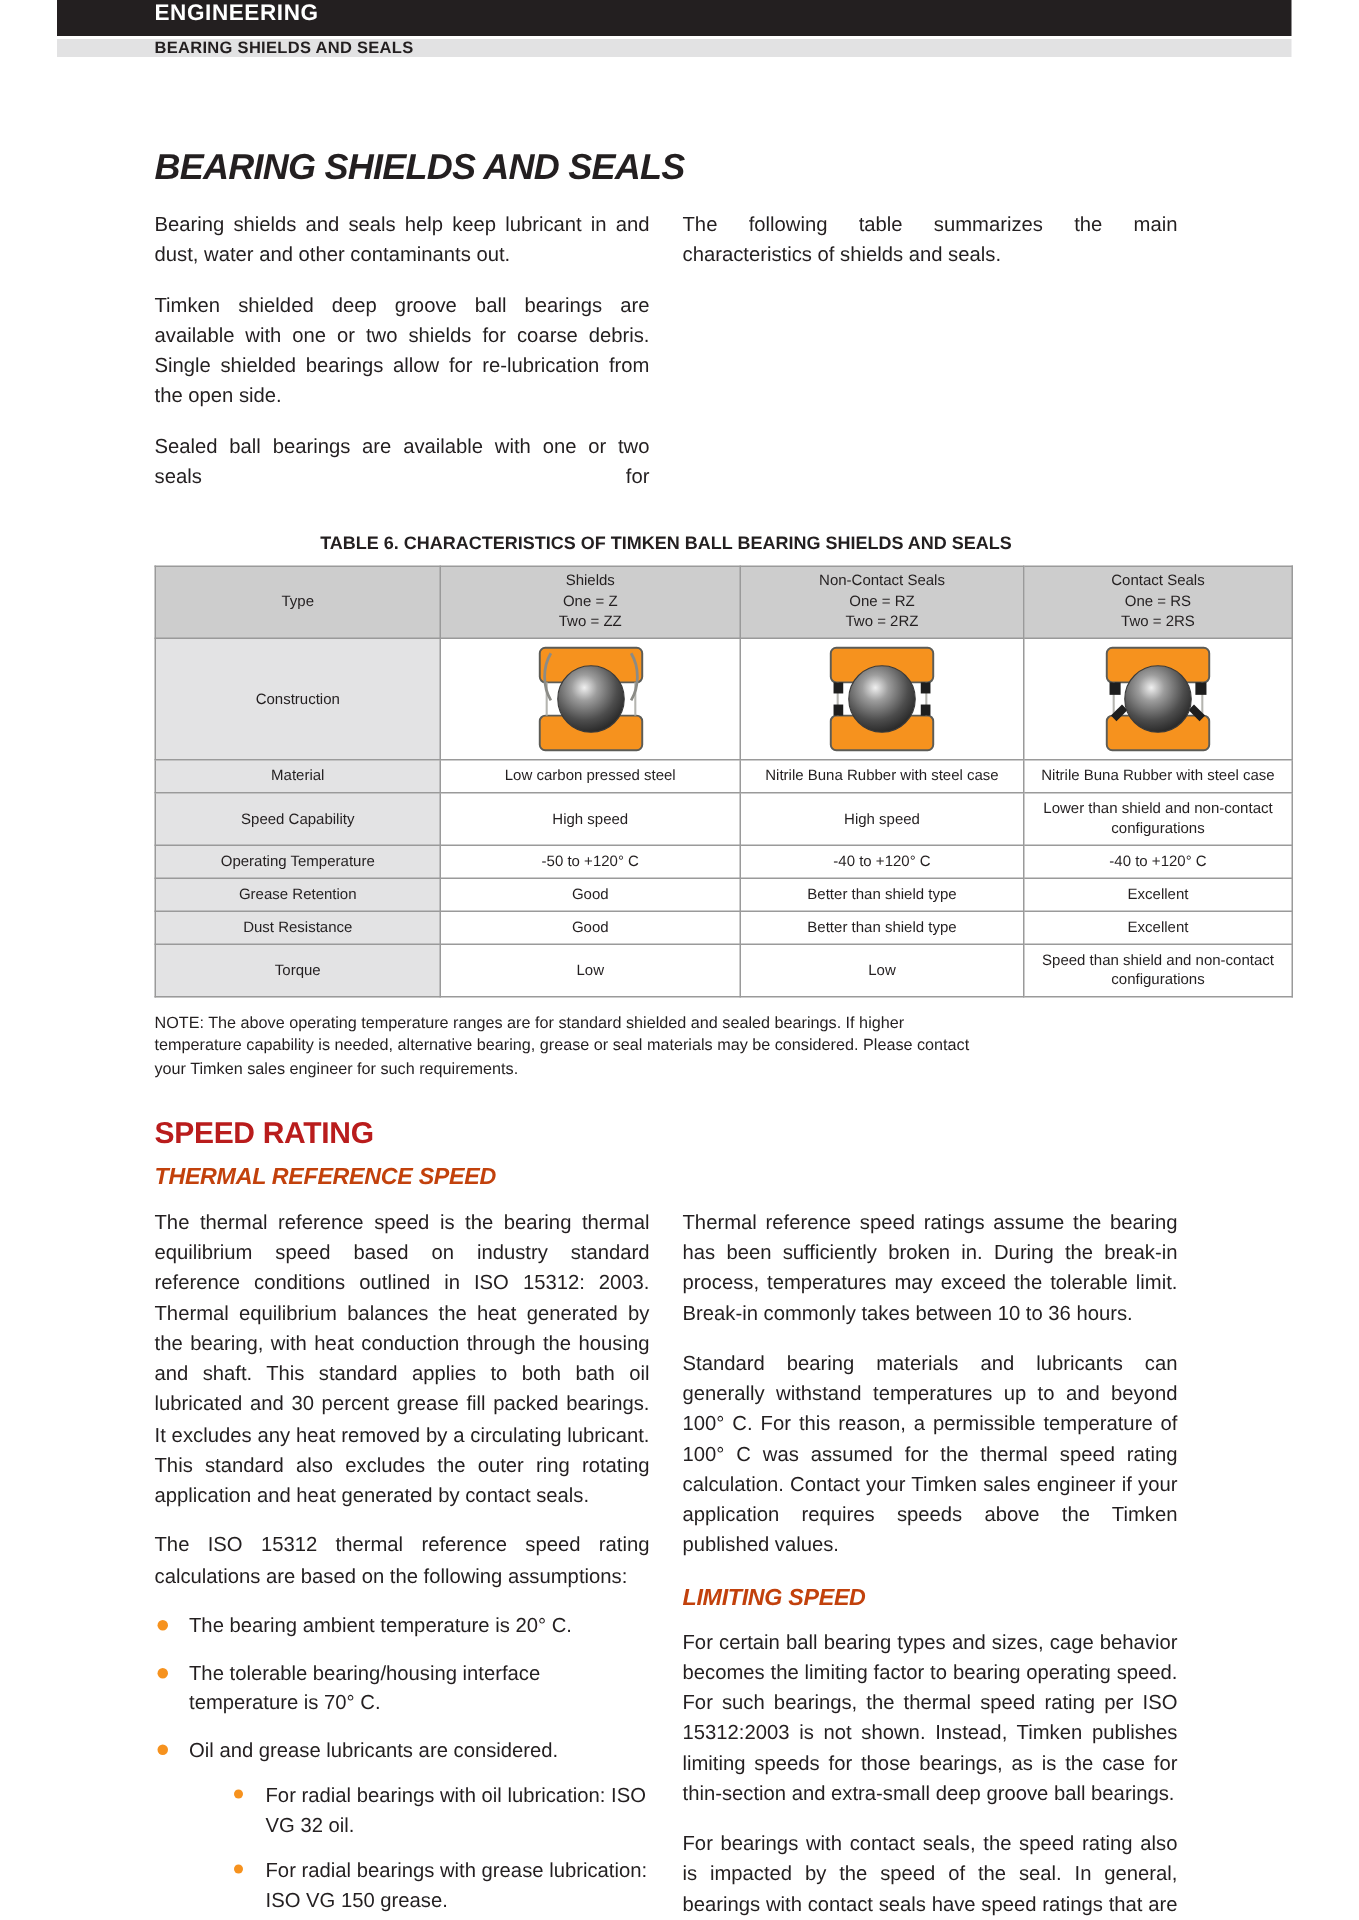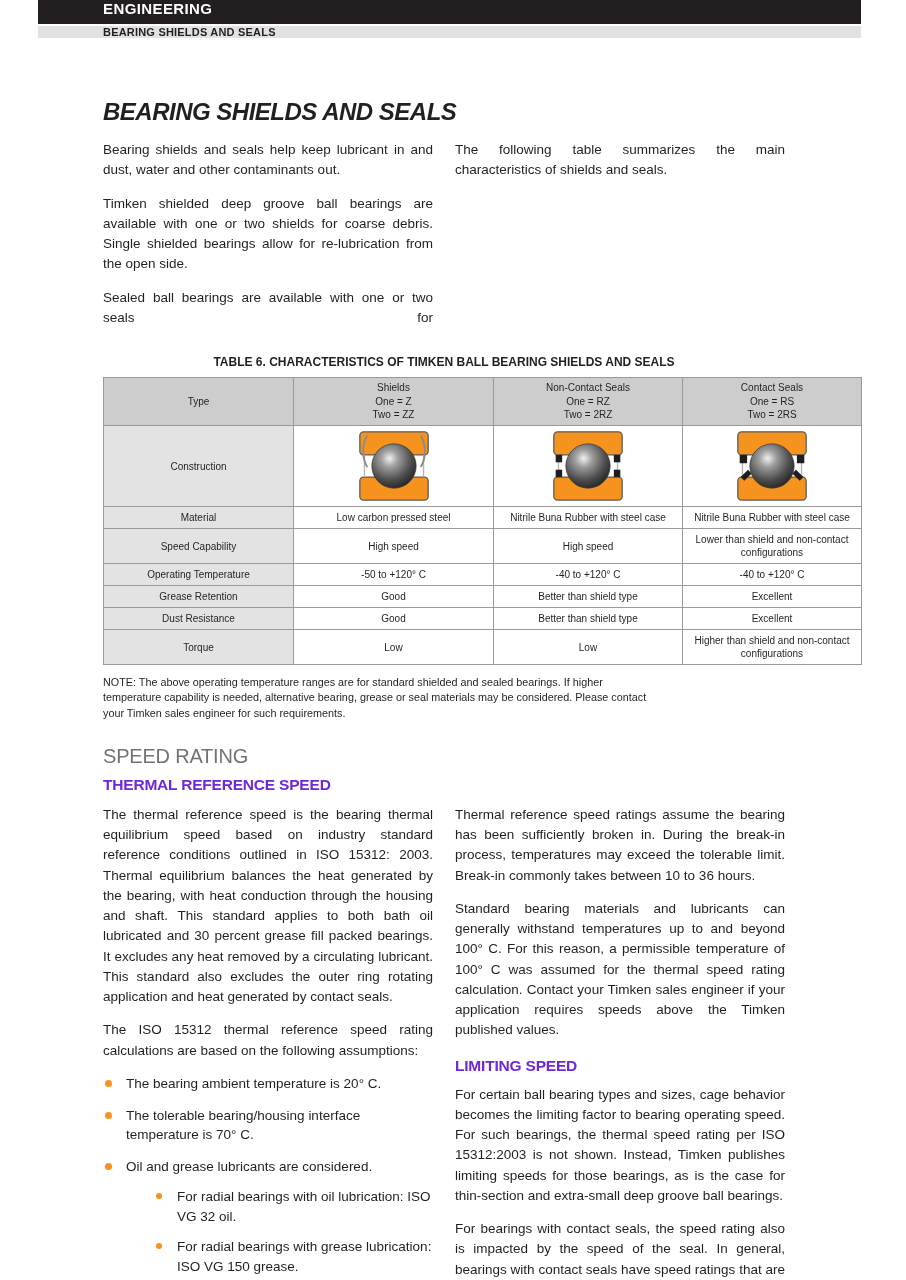--- a/index.html
+++ b/index.html
@@ -42,22 +42,22 @@
   }
   table.chars thead th { background:#cdcdcd; height:48px; padding:3px 6px; }
   table.chars th.rowlabel { background:#e3e3e4;text-align:center; }
   .hdr-line { display:block; line-height:1.35; }
   td.construction { height:76px; padding:2px; }
   td.construction svg { display:block; margin:0 auto; }
 
   .note { margin:10px 0 0; width:548px; font-size:10.8px; line-height:1.42; text-align:left; }
 
   
-  h2.speed { margin:24px 0 8px; font-size:20px; font-weight:normal; letter-spacing:-.2px; color:#737373; }
-  h3.sub { margin:0 0 11px; font-size:15.5px; font-weight:bold; letter-spacing:-.2px; color:#6d28d9; }
+  h2.speed { margin:24px 0 8px; font-size:20px; font-weight:bold; letter-spacing:-.2px; color:#b91c1c; }
+  h3.sub { margin:0 0 11px; font-size:15.5px; font-weight:bold; letter-spacing:-.2px; color:#c2410c;font-style:italic; }
   h3.sub.limiting { margin:16px 0 10px; }
 
   ul.bullets { list-style:none; margin:2px 0 0; padding:0; font-size:13.5px; }
   ul.bullets > li { position:relative; padding-left:23px; margin:0 0 12px; line-height:1.45; }
   ul.bullets > li::before {
     content:""; position:absolute; left:2px; top:6px;
     width:7px; height:7px; border-radius:50%; background:#f6921e;
   }
   ul.subbullets { list-style:none; margin:11px 0 0; padding:0; }
   ul.subbullets > li { position:relative; padding-left:21px; margin:0 0 11px 30px; line-height:1.45; }
@@ -201,21 +201,21 @@
         <tr>
           <th class="rowlabel">Dust Resistance</th>
           <td>Good</td>
           <td>Better than shield type</td>
           <td>Excellent</td>
         </tr>
         <tr>
           <th class="rowlabel">Torque</th>
           <td>Low</td>
           <td>Low</td>
-          <td>Higher than shield and non-contact configurations</td>
+          <td>Speed than shield and non-contact configurations</td>
         </tr>
       </tbody>
     </table>
 
     <p class="note">NOTE: The above operating temperature ranges are for standard shielded and sealed bearings. If higher temperature capability is needed, alternative bearing, grease or seal materials may be considered. Please contact your Timken sales engineer for such requirements.</p>
 
     <h2 class="speed">SPEED RATING</h2>
     <h3 class="sub">THERMAL REFERENCE SPEED</h3>
 
     <div class="two-col">

